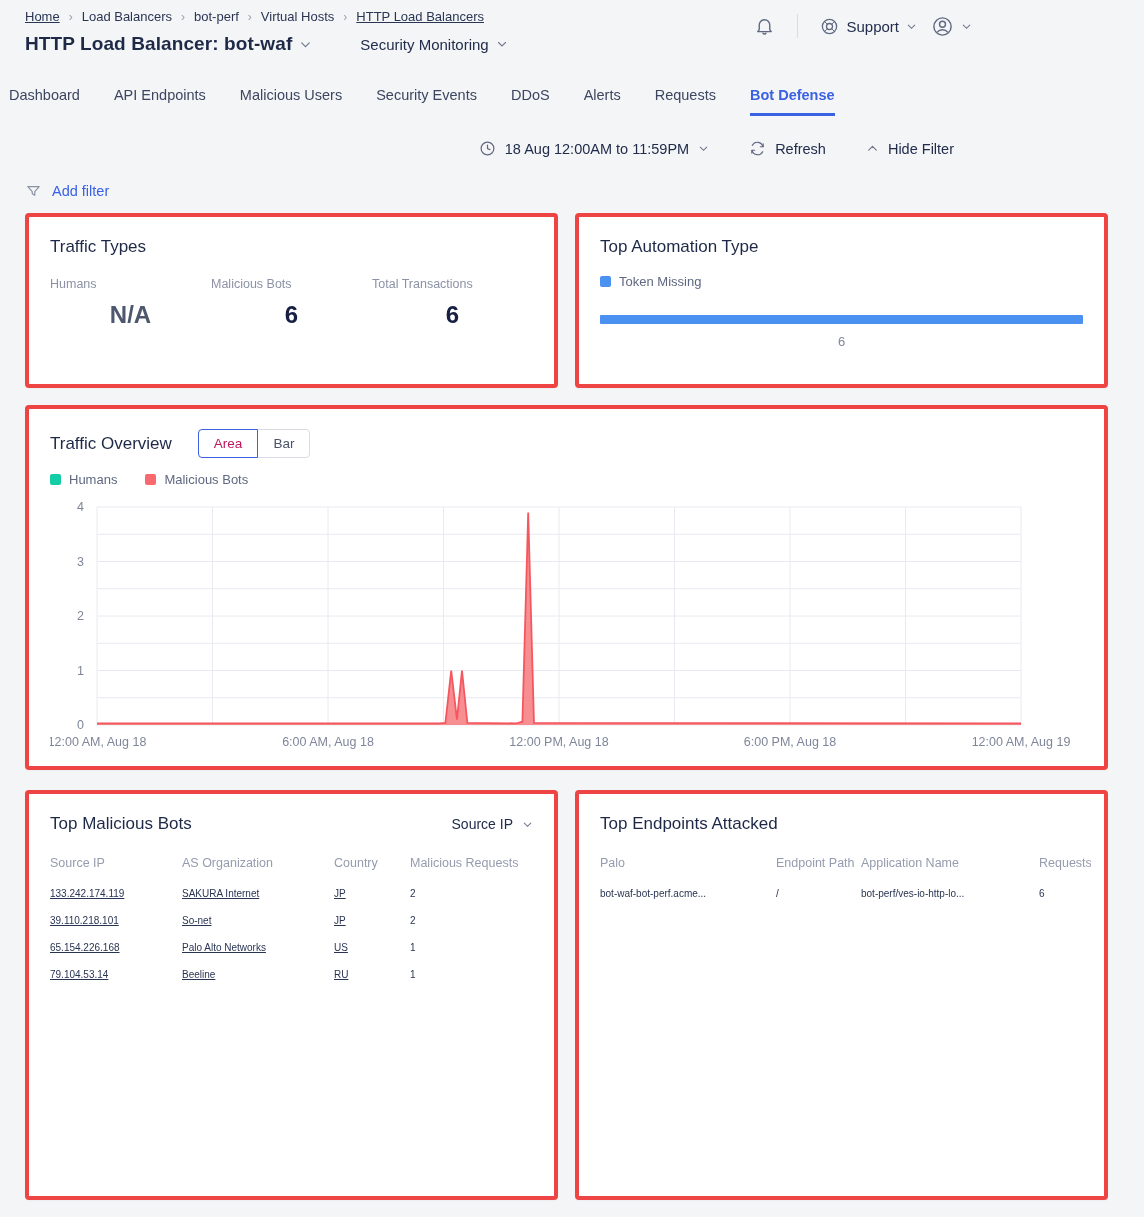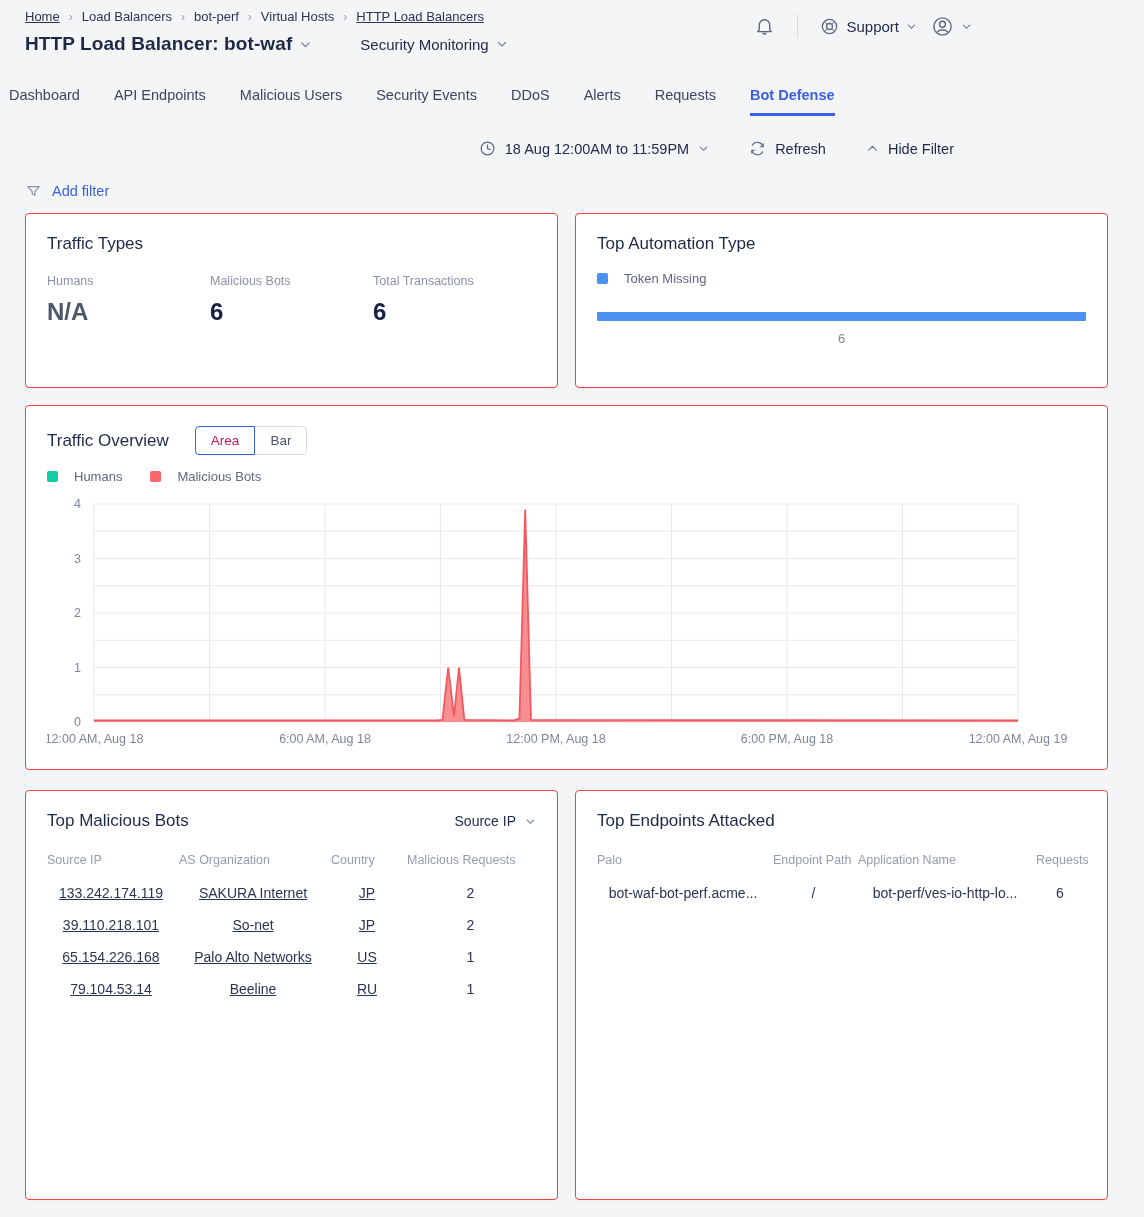--- a/index.html
+++ b/index.html
@@ -34,35 +34,35 @@
   .tab.active { color:#3a60e4; font-weight:700; border-bottom-color:#3a60e4; }
 
   
   .filter-row { display:flex; justify-content:flex-end; align-items:center; gap:40px; padding:0 42px 0 25px; margin-top:24px; font-size:14.5px; color:#222d4c; }
   .filter-item { display:flex; align-items:center; gap:9px; cursor:pointer; }
   .addfilter-row { padding:0 25px; margin-top:26px; display:flex; align-items:flex-start; gap:10px; }
   .addfilter-label { color:#3a60e4; font-size:14.5px; cursor:pointer; }
 
   
   .grid2 { display:grid; grid-template-columns:533px 533px; column-gap:17px; padding:0 0 0 25px; }
-  .card { background:#fff; border:1px solid #ef4444; border-radius:4px; box-shadow:0 1px 2px rgba(30,40,80,.04); padding:20px 21px; }
+  .card { background:#fff; border:4px solid #ef4444; border-radius:4px; box-shadow:0 1px 2px rgba(30,40,80,.04); padding:20px 21px; }
   .row1 { margin-top:13px; }
   .row1 .card { height:175px; }
   .card-title { font-size:17px; font-weight:500; color:#1e2947; }
 
   
   .stats { display:flex; margin-top:20px; }
   .stat { width:168px; }
   .stat-label { font-size:12.5px; color:#8b92a5; }
-  .stat-value { font-size:24px; font-weight:700; color:#172042; margin-top:10px; }
+  .stat-value { font-size:24px; font-weight:700; color:#172042; margin-top:10px;text-align:center; }
   .stat-value.muted { color:#4d576e; }
 
   
   .legend-row { display:flex; align-items:center; gap:28px; margin-top:17px; }
-  .legend-item { display:flex; align-items:center; gap:16px; font-size:13px; color:#5f6880; }
+  .legend-item { display:flex; align-items:center; gap:8px; font-size:13px; color:#5f6880; }
   .swatch { width:11px; height:11px; border-radius:2px; flex:0 0 auto; }
   .hbar-track { margin-top:26px; height:9px; width:100%; }
   .hbar-fill { height:100%; border-radius:1px; }
   .hbar-value { text-align:center; margin-top:10px; font-size:13px; color:#7f8699; }
 
   
   .overview-card { margin:17px 0 0 25px; width:1083px; height:365px; }
   .overview-head { display:flex; align-items:center; gap:26px; }
   .seg { display:inline-flex; }
   .seg-btn { font-family:"Liberation Sans",sans-serif; font-size:13.5px; background:#fff; border:1px solid #d9dce5; color:#4a5368; padding:6px 15px; cursor:pointer; }
@@ -72,21 +72,21 @@
   .chart-legend { margin-top:14px; }
   .chart-wrap { margin-top:8px; }
 
   
   .row2 { margin-top:20px; }
   .row2 .card { height:410px; }
   .table-head { display:flex; align-items:center; justify-content:space-between; }
   .groupby { display:flex; align-items:center; gap:9px; font-size:14px; color:#222d4c; cursor:pointer; }
   table { border-collapse:collapse; width:100%; margin-top:16px; table-layout:fixed; }
   th { text-align:left; font-weight:400; font-size:12.5px; color:#959cae; padding:6px 4px 10px 0; white-space:nowrap; overflow:hidden; }
-  td { font-size:14px; color:#2a3553; padding:8px 4px 8px 0; white-space:nowrap; overflow:hidden;text-align:center; }
+  td { font-size:10px; color:#2a3553; padding:8px 4px 8px 0; white-space:nowrap; overflow:hidden; }
   td.link { text-decoration:underline; cursor:pointer; }
 
   .axis-text { font-family:"Liberation Sans",sans-serif; }
 </style>
 </head>
 <body>
 
 <div class="page">
 
   <div class="hdr">

